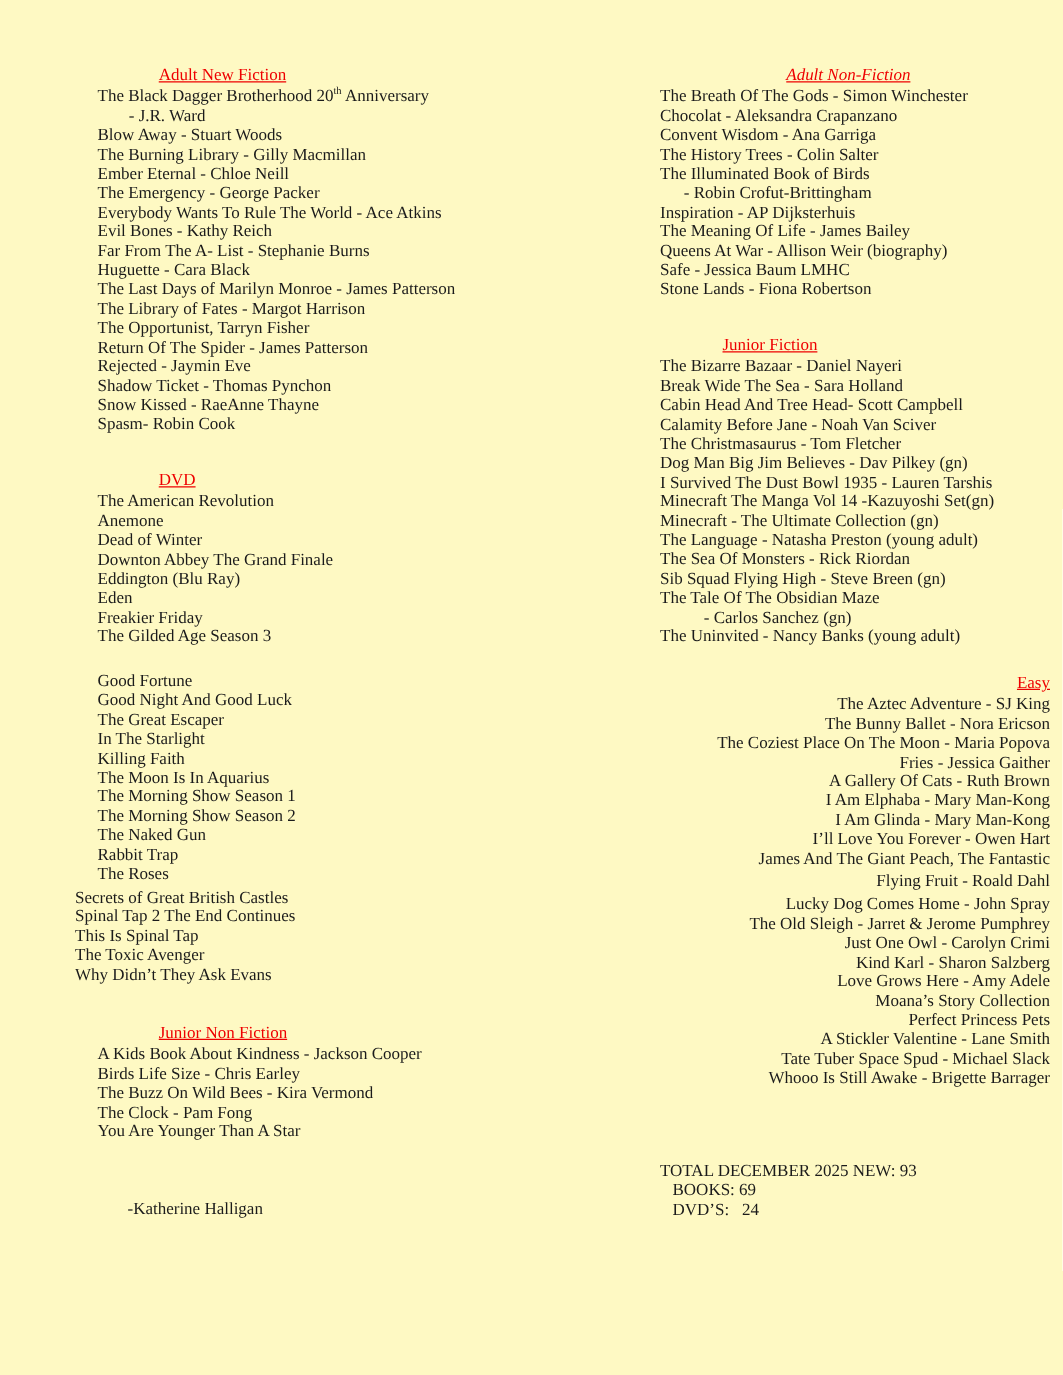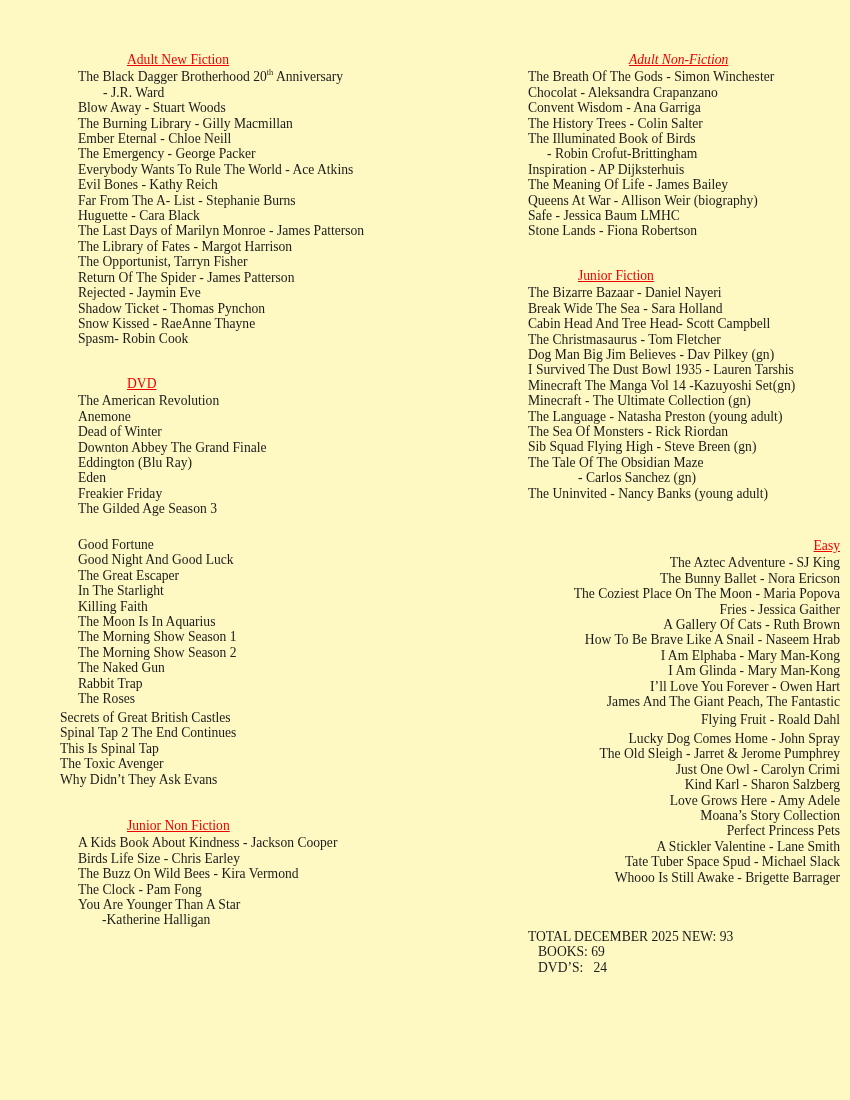--- a/index.html
+++ b/index.html
@@ -86,61 +86,61 @@
       <div class="line">The Toxic Avenger</div>
       <div class="line">Why Didn’t They Ask Evans</div>
     </div>
     <div class="section" style="left: 78px; top: 818px; width: 440px;">
       <div class="heading" style="margin-left: 49px;">Junior Non Fiction</div>
       <div class="line">A Kids Book About Kindness - Jackson Cooper</div>
       <div class="line">Birds Life Size - Chris Earley</div>
       <div class="line">The Buzz On Wild Bees - Kira Vermond</div>
       <div class="line">The Clock - Pam Fong</div>
       <div class="line">You Are Younger Than A Star</div>
-      <div class="line" style="margin-left: 24px;">-Katherine Halligan</div>
+      <div class="line" style="margin-left: 24px; margin-top: 47px;">-Katherine Halligan</div>
     </div>
     <div class="section" style="left: 528px; top: 52px; width: 312px;">
       <div class="heading" style="margin-left: 101px; font-style: italic;">Adult Non-Fiction</div>
       <div class="line">The Breath Of The Gods - Simon Winchester</div>
       <div class="line">Chocolat - Aleksandra Crapanzano</div>
       <div class="line">Convent Wisdom - Ana Garriga</div>
       <div class="line">The History Trees - Colin Salter</div>
       <div class="line">The Illuminated Book of Birds</div>
       <div class="line" style="margin-left: 19px;">- Robin Crofut-Brittingham</div>
       <div class="line">Inspiration - AP Dijksterhuis</div>
       <div class="line">The Meaning Of Life - James Bailey</div>
       <div class="line">Queens At War - Allison Weir (biography)</div>
       <div class="line">Safe - Jessica Baum LMHC</div>
       <div class="line">Stone Lands - Fiona Robertson</div>
     </div>
     <div class="section" style="left: 528px; top: 268px; width: 312px;">
       <div class="heading" style="margin-left: 50px;">Junior Fiction</div>
       <div class="line">The Bizarre Bazaar - Daniel Nayeri</div>
       <div class="line">Break Wide The Sea - Sara Holland</div>
       <div class="line">Cabin Head And Tree Head- Scott Campbell</div>
+      <div class="line">Calamity Before Jane - Noah Van Sciver</div>
       <div class="line">The Christmasaurus - Tom Fletcher</div>
       <div class="line">Dog Man Big Jim Believes - Dav Pilkey (gn)</div>
       <div class="line">I Survived The Dust Bowl 1935 - Lauren Tarshis</div>
       <div class="line">Minecraft The Manga Vol 14 -Kazuyoshi Set(gn)</div>
       <div class="line">Minecraft - The Ultimate Collection (gn)</div>
       <div class="line">The Language - Natasha Preston (young adult)</div>
       <div class="line">The Sea Of Monsters - Rick Riordan</div>
       <div class="line">Sib Squad Flying High - Steve Breen (gn)</div>
       <div class="line">The Tale Of The Obsidian Maze</div>
-      <div class="line" style="margin-left: 50px;">- Carlos Sanchez (gn)</div>
+      <div class="line" style="margin-left: 35px;">- Carlos Sanchez (gn)</div>
       <div class="line">The Uninvited - Nancy Banks (young adult)</div>
     </div>
     <div class="section" style="left: 528px; top: 538px; width: 312px; text-align: right;">
       <div class="heading" style="margin-left: 100px;">Easy</div>
       <div class="line">The Aztec Adventure - SJ King</div>
       <div class="line">The Bunny Ballet - Nora Ericson</div>
       <div class="line">The Coziest Place On The Moon - Maria Popova</div>
       <div class="line">Fries - Jessica Gaither</div>
       <div class="line">A Gallery Of Cats - Ruth Brown</div>
-      <div class="line">How To Be Brave Like A Snail - Naseem Hrab</div>
       <div class="line">I Am Elphaba - Mary Man-Kong</div>
       <div class="line">I Am Glinda - Mary Man-Kong</div>
       <div class="line">I’ll Love You Forever - Owen Hart</div>
       <div class="line">James And The Giant Peach, The Fantastic</div>
       <div class="spacer" style="height: 3px;"></div>
       <div class="line" style="margin-left: 50px;">Flying Fruit - Roald Dahl</div>
       <div class="spacer" style="height: 3px;"></div>
       <div class="line">Lucky Dog Comes Home - John Spray</div>
       <div class="line">The Old Sleigh - Jarret &amp; Jerome Pumphrey</div>
       <div class="line">Just One Owl - Carolyn Crimi</div>

